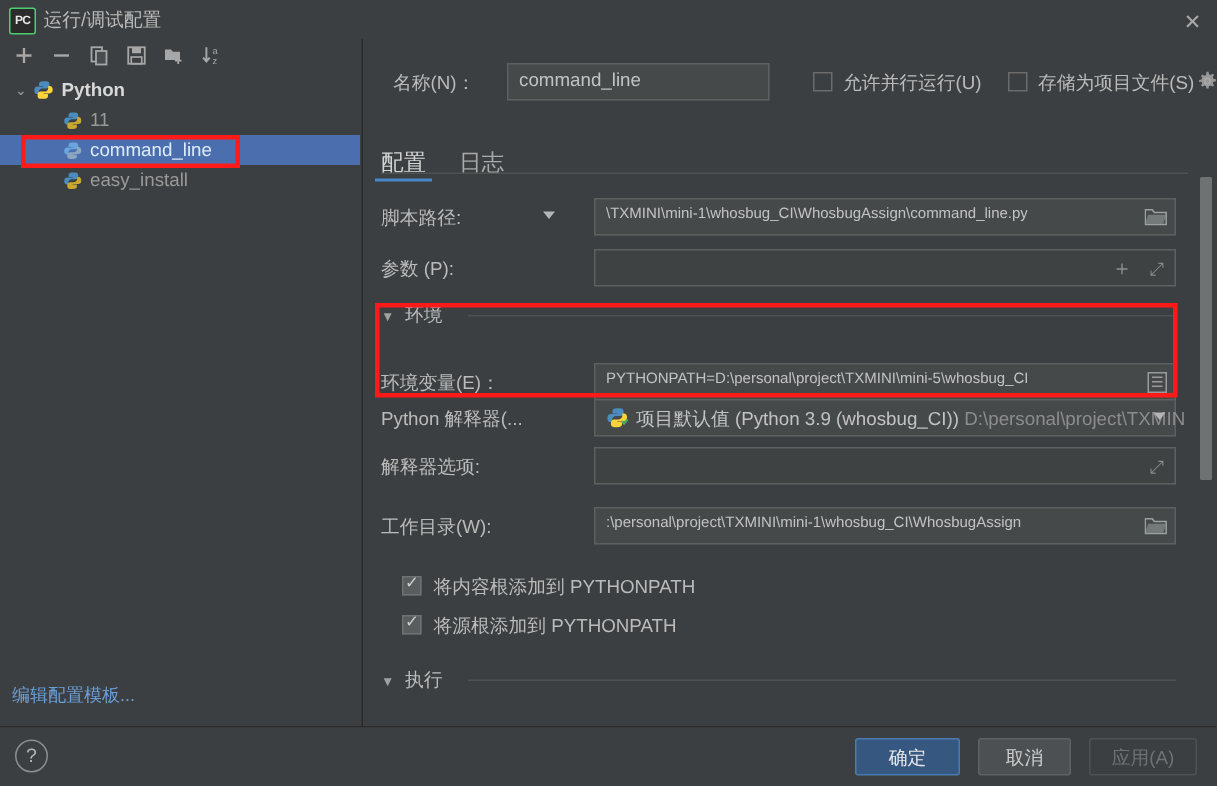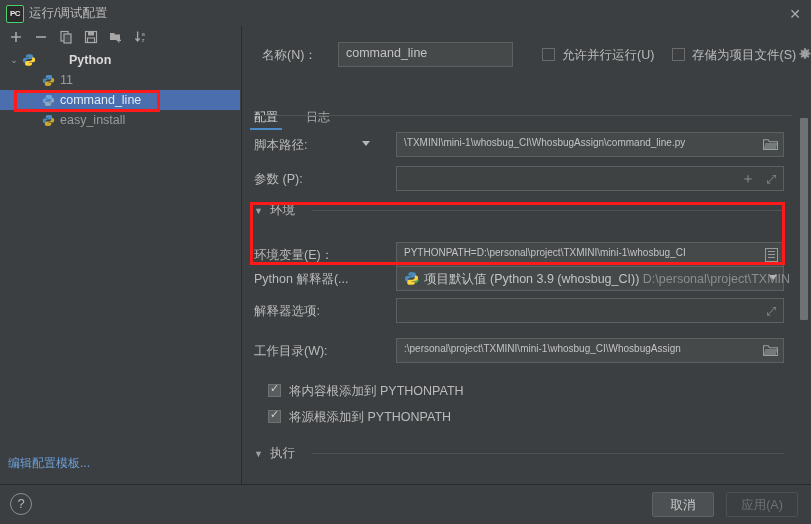--- a/index.html
+++ b/index.html
@@ -28,21 +28,21 @@
     font-size:13px;line-height:16px;text-align:center;cursor:default;}
   .tb-ico svg{display:block;}
 
   .tree{position:absolute;left:0;top:24px;width:240px;right:0;}
   .trow{position:relative;height:20px;line-height:20px;white-space:nowrap;}
   .trow.sel{background:#4b6eaf;}
   .chev{position:absolute;left:8px;top:0;width:12px;height:20px;line-height:20px;
     font-size:9px;color:#a0a0a0;text-align:center;}
   .pyicon{position:absolute;width:14px;height:14px;top:3px;}
   .tlabel{position:absolute;white-space:nowrap;}
-  .t-root .tlabel{left:41px;color:#d8d8d8;font-weight:bold;font-size:12.5px;margin-left:28px;}
+  .t-root .tlabel{left:41px;color:#d8d8d8;font-weight:bold;font-size:12.5px;}
   .t-child .tlabel{left:60px;color:#9a9a9a;font-size:12.5px;}
   .trow.sel .tlabel{color:#ddebf7;}
 
   .divider-v{position:absolute;left:241px;top:26px;width:1px;height:458px;background:#2b2b2b;}
 
   .edit-tmpl{position:absolute;left:8px;bottom:12px;color:#6c9fd8;font-size:12px;cursor:default;}
 
   
   .right{position:absolute;left:242px;top:26px;width:569px;height:458px;background:#3c3f41;}
 
@@ -57,21 +57,21 @@
   .cbx{position:absolute;width:13px;height:13px;border:1px solid #6b6b6b;
     background:#3c3f41;box-sizing:border-box;}
   .cbx.checked{background:#5a5d5e;border-color:#6f7273;}
   .cbx.checked:after{content:"✓";position:absolute;left:1px;top:-3px;font-size:11px;color:#cfcfcf;}
   .cbx-lab{position:absolute;font-size:12.5px;color:#bbbbbb;white-space:nowrap;}
 
   .gear{position:absolute;right:3px;top:8px;width:14px;height:14px;}
 
   
   .tabs{position:absolute;left:12px;top:62px;width:550px;height:27px;}
-  .tab{position:absolute;top:17px;height:25px;line-height:25px;font-size:12px;color:#a9a9a9;cursor:default;}
+  .tab{position:absolute;top:8px;height:25px;line-height:25px;font-size:15px;color:#a9a9a9;cursor:default;}
   .tab.active{color:#d4d4d4;}
   .tab.active:after{content:"";position:absolute;left:-4px;right:-4px;bottom:0;height:2px;background:#4a88c7;}
   .tab-sep{position:absolute;left:12px;top:89px;width:538px;height:1px;background:#4f5253;}
 
   
   .frow{position:absolute;left:12px;height:26px;}
   .frow .rlbl{position:absolute;left:0;top:5px;font-size:12.5px;color:#bbbbbb;white-space:nowrap;}
   .fin{position:absolute;left:142px;width:388px;height:25px;top:0;
     background:#45494a;border:1px solid #5e6060;box-sizing:border-box;}
   .fin .val{position:absolute;left:7px;top:4px;font-size:10px;color:#c3c3c3;white-space:nowrap;overflow:hidden;}
@@ -268,21 +268,21 @@
 
     <div class="section" style="top:176px;width:538px;">
       <span class="stri">▼</span>
       <span class="sttl">环境</span>
       <span class="sline" style="left:58px;right:8px;"></span>
     </div>
 
     <div class="frow" style="top:216px;width:538px;padding-left:40px;">
       <span class="rlbl">环境变量(E)：</span>
       <div class="fin">
-        <span class="val" style="max-width:355px;">PYTHONPATH=D:\personal\project\TXMINI\mini-1\whosbug_CI</span>
+        <span class="val" style="max-width:355px;">PYTHONPATH=D:\personal\project\TXMINI\mini-5\whosbug_CI</span>
         <span class="doc-ico"></span>
       </div>
     </div>
 
     <div class="frow" style="top:240px;width:538px;">
       <span class="rlbl">Python 解释器(...</span>
       <div class="fin">
         <span class="py-chip">
           <svg width="15" height="15" viewBox="0 0 16 16">
             <path d="M7.9 1.3c-1.9 0-3.3.5-3.3 2v1.6h3.4v.5H3.4C1.9 5.4 1 6.4 1 8.3c0 1.8.8 2.8 2.3 2.8h1.1V9.4c0-1.5 1.3-2.6 2.8-2.6h3c1.3 0 2.3-1 2.3-2.3V3.3c0-1.2-1-2-2.3-2z" fill="#4b8bbe"></path>
@@ -343,17 +343,18 @@
       <div class="sthumb"></div>
     </div>
   </div>
 
   <div class="redbox" style="left:14px;top:90px;width:146px;height:22px;"></div>
   <div class="redbox" style="left:250px;top:202px;width:535px;height:63px;"></div>
 
   <div class="footer-sep"></div>
   <div class="footer">
     <div class="help">?</div>
+    <div class="btn primary" style="left:570px;width:70px;">确定</div>
     <div class="btn normal" style="left:652px;width:62px;">取消</div>
     <div class="btn disabled" style="left:726px;width:72px;">应用(A)</div>
   </div>
 
 </div>
 
 </body></html>

